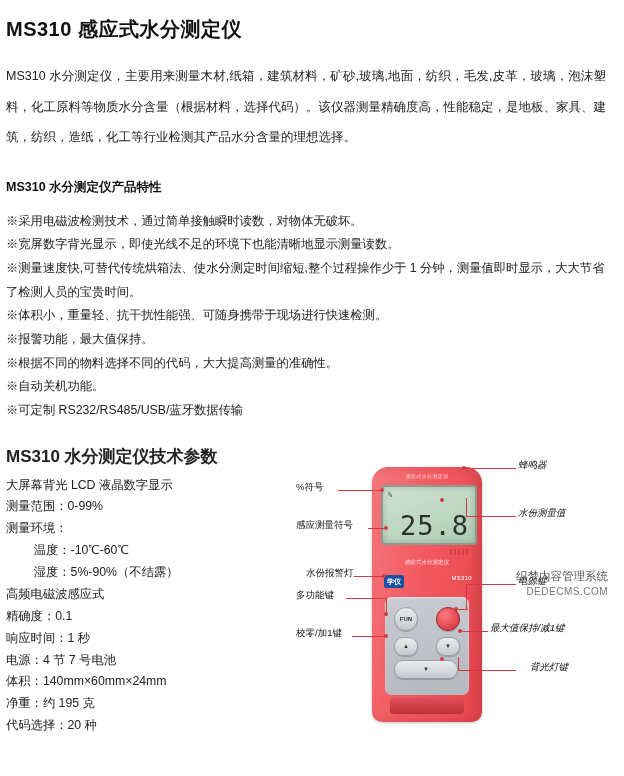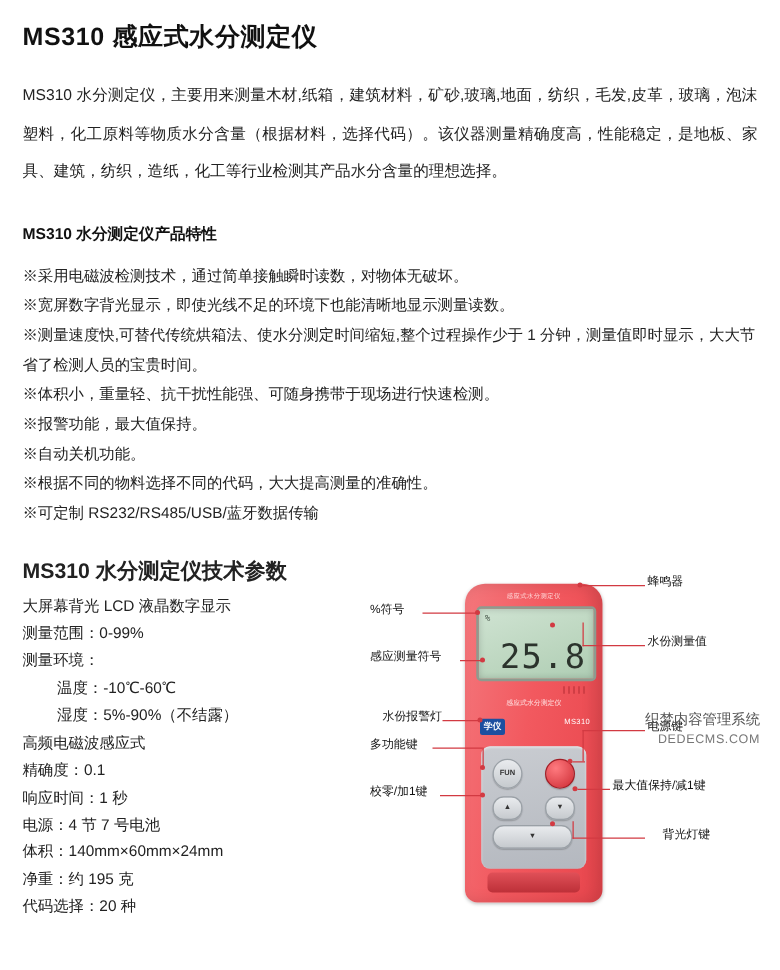--- a/index.html
+++ b/index.html
@@ -13,21 +13,21 @@
     font-family: "Liberation Sans", sans-serif;
     color: #1a1a1a;
     overflow: hidden;
     position: relative;
   }
   .page {
     position: relative;
     width: 624px;
     height: 612px;
     box-sizing: border-box;
-    padding: 14px 18px 0 18px;
+    padding: 14px 18px 0 6px;
   }
   .doc-title {
     font-size: 20px;
     font-weight: bold;
     letter-spacing: 0.5px;
     margin: 2px 0 18px 0;
     color: #111;
   }
   .intro {
     font-size: 12.5px;
@@ -241,21 +241,21 @@
     opacity: 0.8;
   }
 
   
   .callout {
     position: absolute;
     font-size: 9.5px;
     color: #111;
     white-space: nowrap;
   }
-  .callout.right { text-align: left; }
+  .callout.right { text-align: left; font-style: italic; }
   .callout.left { text-align: right; }
   .leader {
     position: absolute;
     height: 1px;
     background: #d23a42;
   }
   .leader-v {
     position: absolute;
     width: 1px;
     background: #d23a42;
@@ -295,22 +295,22 @@
   <p class="intro">MS310 水分测定仪，主要用来测量木材,纸箱，建筑材料，矿砂,玻璃,地面，纺织，毛发,皮革，玻璃，泡沫塑料，化工原料等物质水分含量（根据材料，选择代码）。该仪器测量精确度高，性能稳定，是地板、家具、建筑，纺织，造纸，化工等行业检测其产品水分含量的理想选择。</p>
 
   <div class="section-heading">MS310 水分测定仪产品特性</div>
 
   <ul class="feature-list">
     <li>※采用电磁波检测技术，通过简单接触瞬时读数，对物体无破坏。</li>
     <li>※宽屏数字背光显示，即使光线不足的环境下也能清晰地显示测量读数。</li>
     <li>※测量速度快,可替代传统烘箱法、使水分测定时间缩短,整个过程操作少于 1 分钟，测量值即时显示，大大节省了检测人员的宝贵时间。</li>
     <li>※体积小，重量轻、抗干扰性能强、可随身携带于现场进行快速检测。</li>
     <li>※报警功能，最大值保持。</li>
+    <li>※根据不同的物料选择不同的代码，大大提高测量的准确性。</li>
     <li>※自动关机功能。</li>
-    <li>※根据不同的物料选择不同的代码，大大提高测量的准确性。</li>
     <li>※可定制 RS232/RS485/USB/蓝牙数据传输</li>
   </ul>
 
   <div class="spec-block">
     <div class="spec-heading">MS310 水分测定仪技术参数</div>
     <div class="spec-line">大屏幕背光 LCD 液晶数字显示</div>
     <div class="spec-line">测量范围：0-99%</div>
     <div class="spec-line">测量环境：</div>
     <div class="spec-indent">    温度：-10℃-60℃</div>
     <div class="spec-indent">    湿度：5%-90%（不结露）</div>

